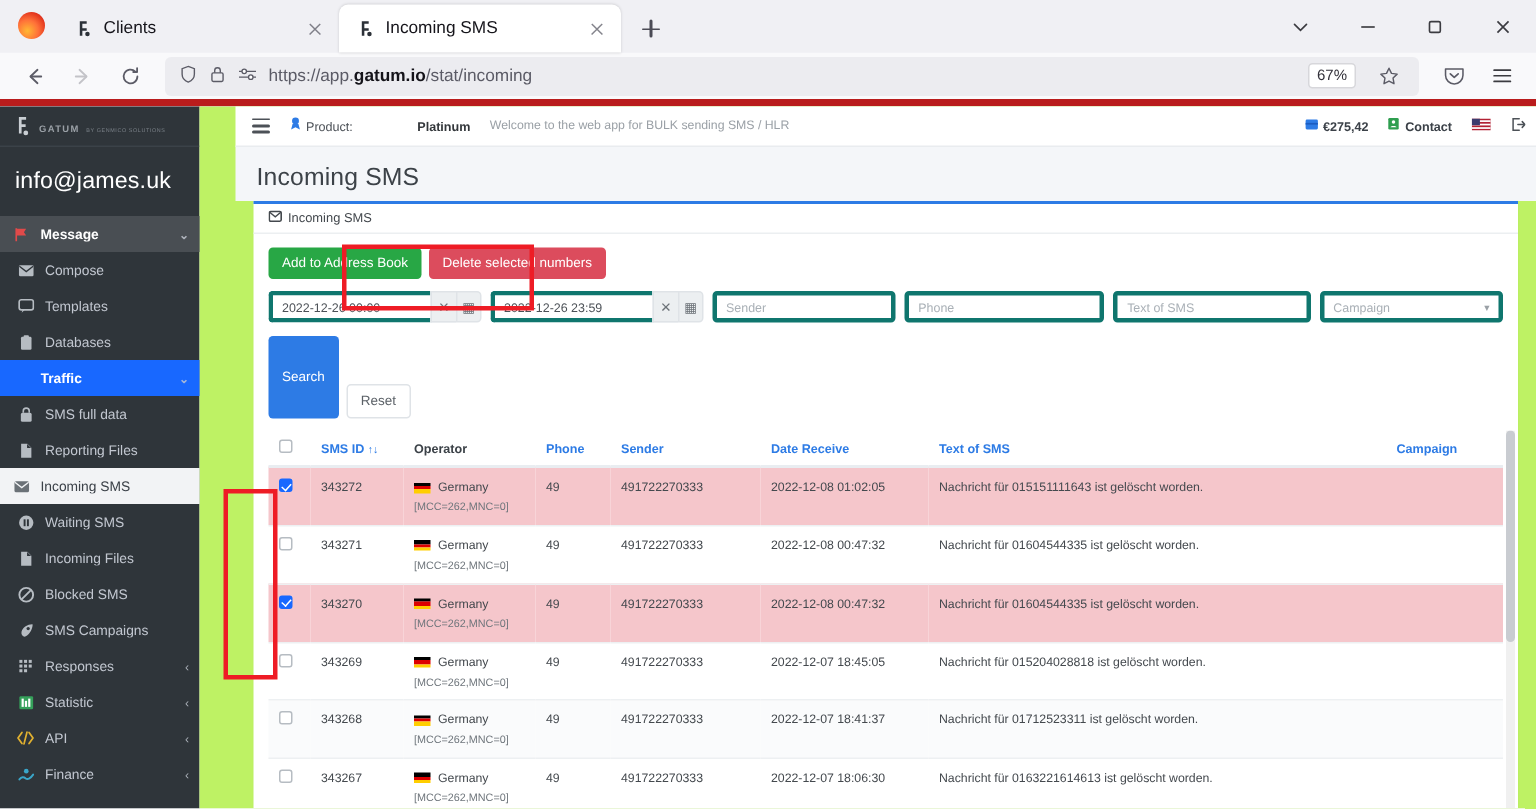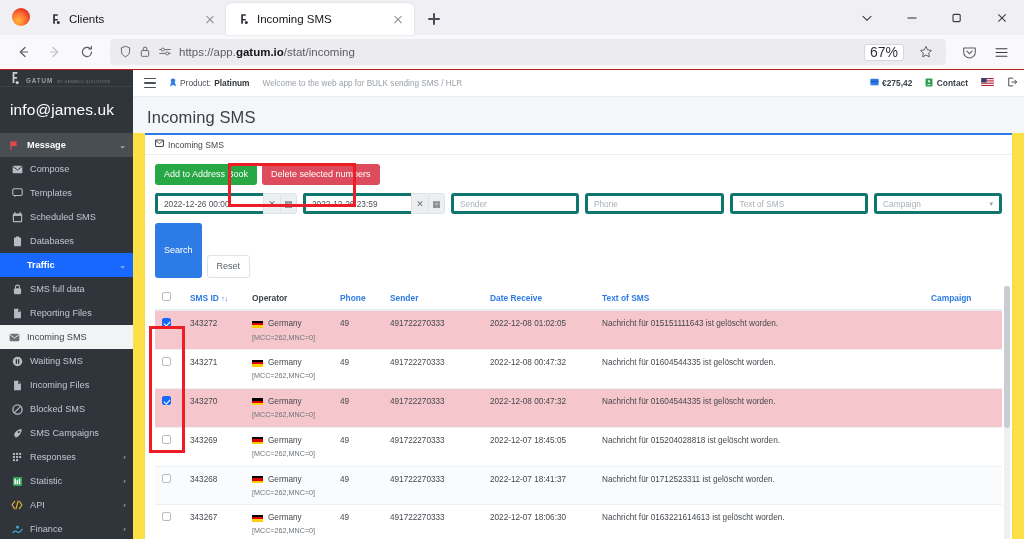--- a/index.html
+++ b/index.html
@@ -43,32 +43,32 @@
   }
   .newtab::before { left: 8px; top: 13.3px; width: 12px; height: 1.4px; }
   .newtab::after  { left: 13.3px; top: 8px; width: 1.4px; height: 12px; }
 
   .winctrls { position:absolute; right: 0; top: 0; height: 36px; display:flex; align-items:center; }
   .winbtn { width: 45px; height: 34px; display:flex; align-items:center; justify-content:center; }
   .winbtn svg { display:block; }
 
   .navbar {
     height: 36px; background:#f9f9fb; display:flex; align-items:center;
-    padding: 0 8px; gap: 2px; border-bottom: 1px solid #b91c1c;
+    padding: 0 8px; gap: 2px; border-bottom: 5px solid #b91c1c;
   }
   .navbtn { width: 30px; height: 28px; display:flex; align-items:center; justify-content:center; border-radius:4px; }
   .urlbar {
     flex: 1 1 auto; height: 26px; background:#ececf0; border-radius: 4px;
     display:flex; align-items:center; gap: 7px; padding: 0 5px 0 9px; margin: 0 6px;
     font-size: 11.5px; color:#5b5b66; min-width:0;
   }
   .urlbar .urltext { flex:1 1 auto; white-space: nowrap; overflow:hidden; }
   .urlbar .urltext b { color:#15141a; font-weight: 700; }
   .zoomchip {
-    background:#fff; border:1px solid #d7d7db; border-radius: 3px; font-size: 14px;
+    background:#fff; border:1px solid #d7d7db; border-radius: 3px; font-size: 10px;
     color:#32313a; padding: 1px 5px; line-height: 13px; margin-left: 4px;
   }
   .navright { display:flex; align-items:center; gap:2px; }
 
   
   .app { flex: 1 1 auto; display:flex; min-height:0; background:#f4f6f9; }
 
   
   .sidebar { width: 133px; background:#2f353a; color:#c2c7d0; flex:0 0 auto; display:flex; flex-direction:column; }
   .brand { height: 27px; display:flex; align-items:center; gap:5px; padding: 0 8px; border-bottom:1px solid #3b4248; }
@@ -85,26 +85,26 @@
   }
   .navitem .ic { width: 12px; height: 12px; flex:0 0 auto; display:flex; align-items:center; justify-content:center; font-size: 9px; }
   .navitem .lbl { flex: 1 1 auto; overflow:hidden; text-overflow:ellipsis; }
   .navitem .car { font-size: 8px; color:#c2c7d0; opacity:.85; }
   .navitem.group-open { background:#494e53; color:#fff; font-weight:700; }
   .navitem.active-blue { background:#1868ff; color:#fff; font-weight:700; }
   .navitem.active-white { background:#f2f3f5; color:#3b4148; font-weight:400; }
   .navitem.child { padding-left: 11px; }
 
   
-  .main { flex:1 1 auto; display:flex; flex-direction:column; min-width:0; background:#fde047; }
+  .main { flex:1 1 auto; display:flex; flex-direction:column; min-width:0; background:#bef264;padding-left:24px; }
   .topbar { height: 27px; background:#ffffff; display:flex; align-items:center; padding: 0 7px 0 11px; border-bottom:1px solid #e9ecef; gap: 13px; }
   .hamb { width: 12px; height: 10px; display:flex; flex-direction:column; justify-content:space-between; flex:0 0 auto; }
   .hamb span { display:block; height: 1.4px; background:#4c5157; border-radius:1px; }
   .product { font-size: 8.4px; color:#4c5157; display:flex; align-items:center; gap:3px; white-space:nowrap; }
-  .product b { font-weight:700; color:#33373b; }
+  .product b { font-weight:700; color:#33373b;margin-left:40px; }
   .welcome { font-size: 8.2px; color:#9aa0a6; white-space:nowrap; }
   .topspacer { flex:1 1 auto; }
   .topitem { font-size: 8.4px; color:#3b4148; display:flex; align-items:center; gap:3.5px; font-weight:700; white-space:nowrap; }
 
   .pagehead { padding: 11px 14px 6px 14px; background:#f4f6f9; display:flex; align-items:flex-start; }
   .pagetitle { font-size: 16.5px; color:#3c4248; font-weight: 400; letter-spacing:.1px; }
   .crumbwrap { flex:1 1 auto; display:flex; justify-content:flex-end; align-items:flex-end; padding-bottom: 2px; padding-right: 4px; }
   .crumb { font-size: 8.2px; color:#8d949b; }
   .crumb a { color:#3b73e8; text-decoration:none; }
   .crumb .sep { margin: 0 3px; color:#b2b8bd; }
@@ -338,30 +338,20 @@
         <div class="navitem child">
           <span class="ic">
             <svg width="11" height="10" viewBox="0 0 12 11">
                 <rect x=".8" y=".9" width="10.4" height="7.4" rx="1.6" fill="none" stroke="#b6bcc2" stroke-width="1.2"></rect>
                 <path d="M3.3 8.3L2.6 10.4l2.4-2.1" fill="#b6bcc2"></path>
               </svg>
           </span>
           <span class="lbl">Templates</span>
         </div>
 
-        <div class="navitem child">
-          <span class="ic">
-            <svg width="11" height="11" viewBox="0 0 12 12">
-                <rect x=".9" y="1.6" width="10.2" height="9.5" rx="1" fill="#b6bcc2"></rect>
-                <rect x="2.1" y="4.3" width="7.8" height="5.6" fill="#2f353a"></rect>
-                <path d="M3.2.5v2M8.8.5v2" stroke="#b6bcc2" stroke-width="1.3" stroke-linecap="round"></path>
-              </svg>
-          </span>
-          <span class="lbl">Scheduled SMS</span>
-        </div>
 
         <div class="navitem child">
           <span class="ic">
             <svg width="9" height="11" viewBox="0 0 10 12">
                 <rect x="1.1" y="1.6" width="7.8" height="9.6" rx="1" fill="#b6bcc2"></rect>
                 <rect x="3.1" y=".5" width="3.8" height="2" rx=".6" fill="#b6bcc2"></rect>
               </svg>
           </span>
           <span class="lbl">Databases</span>
         </div>

